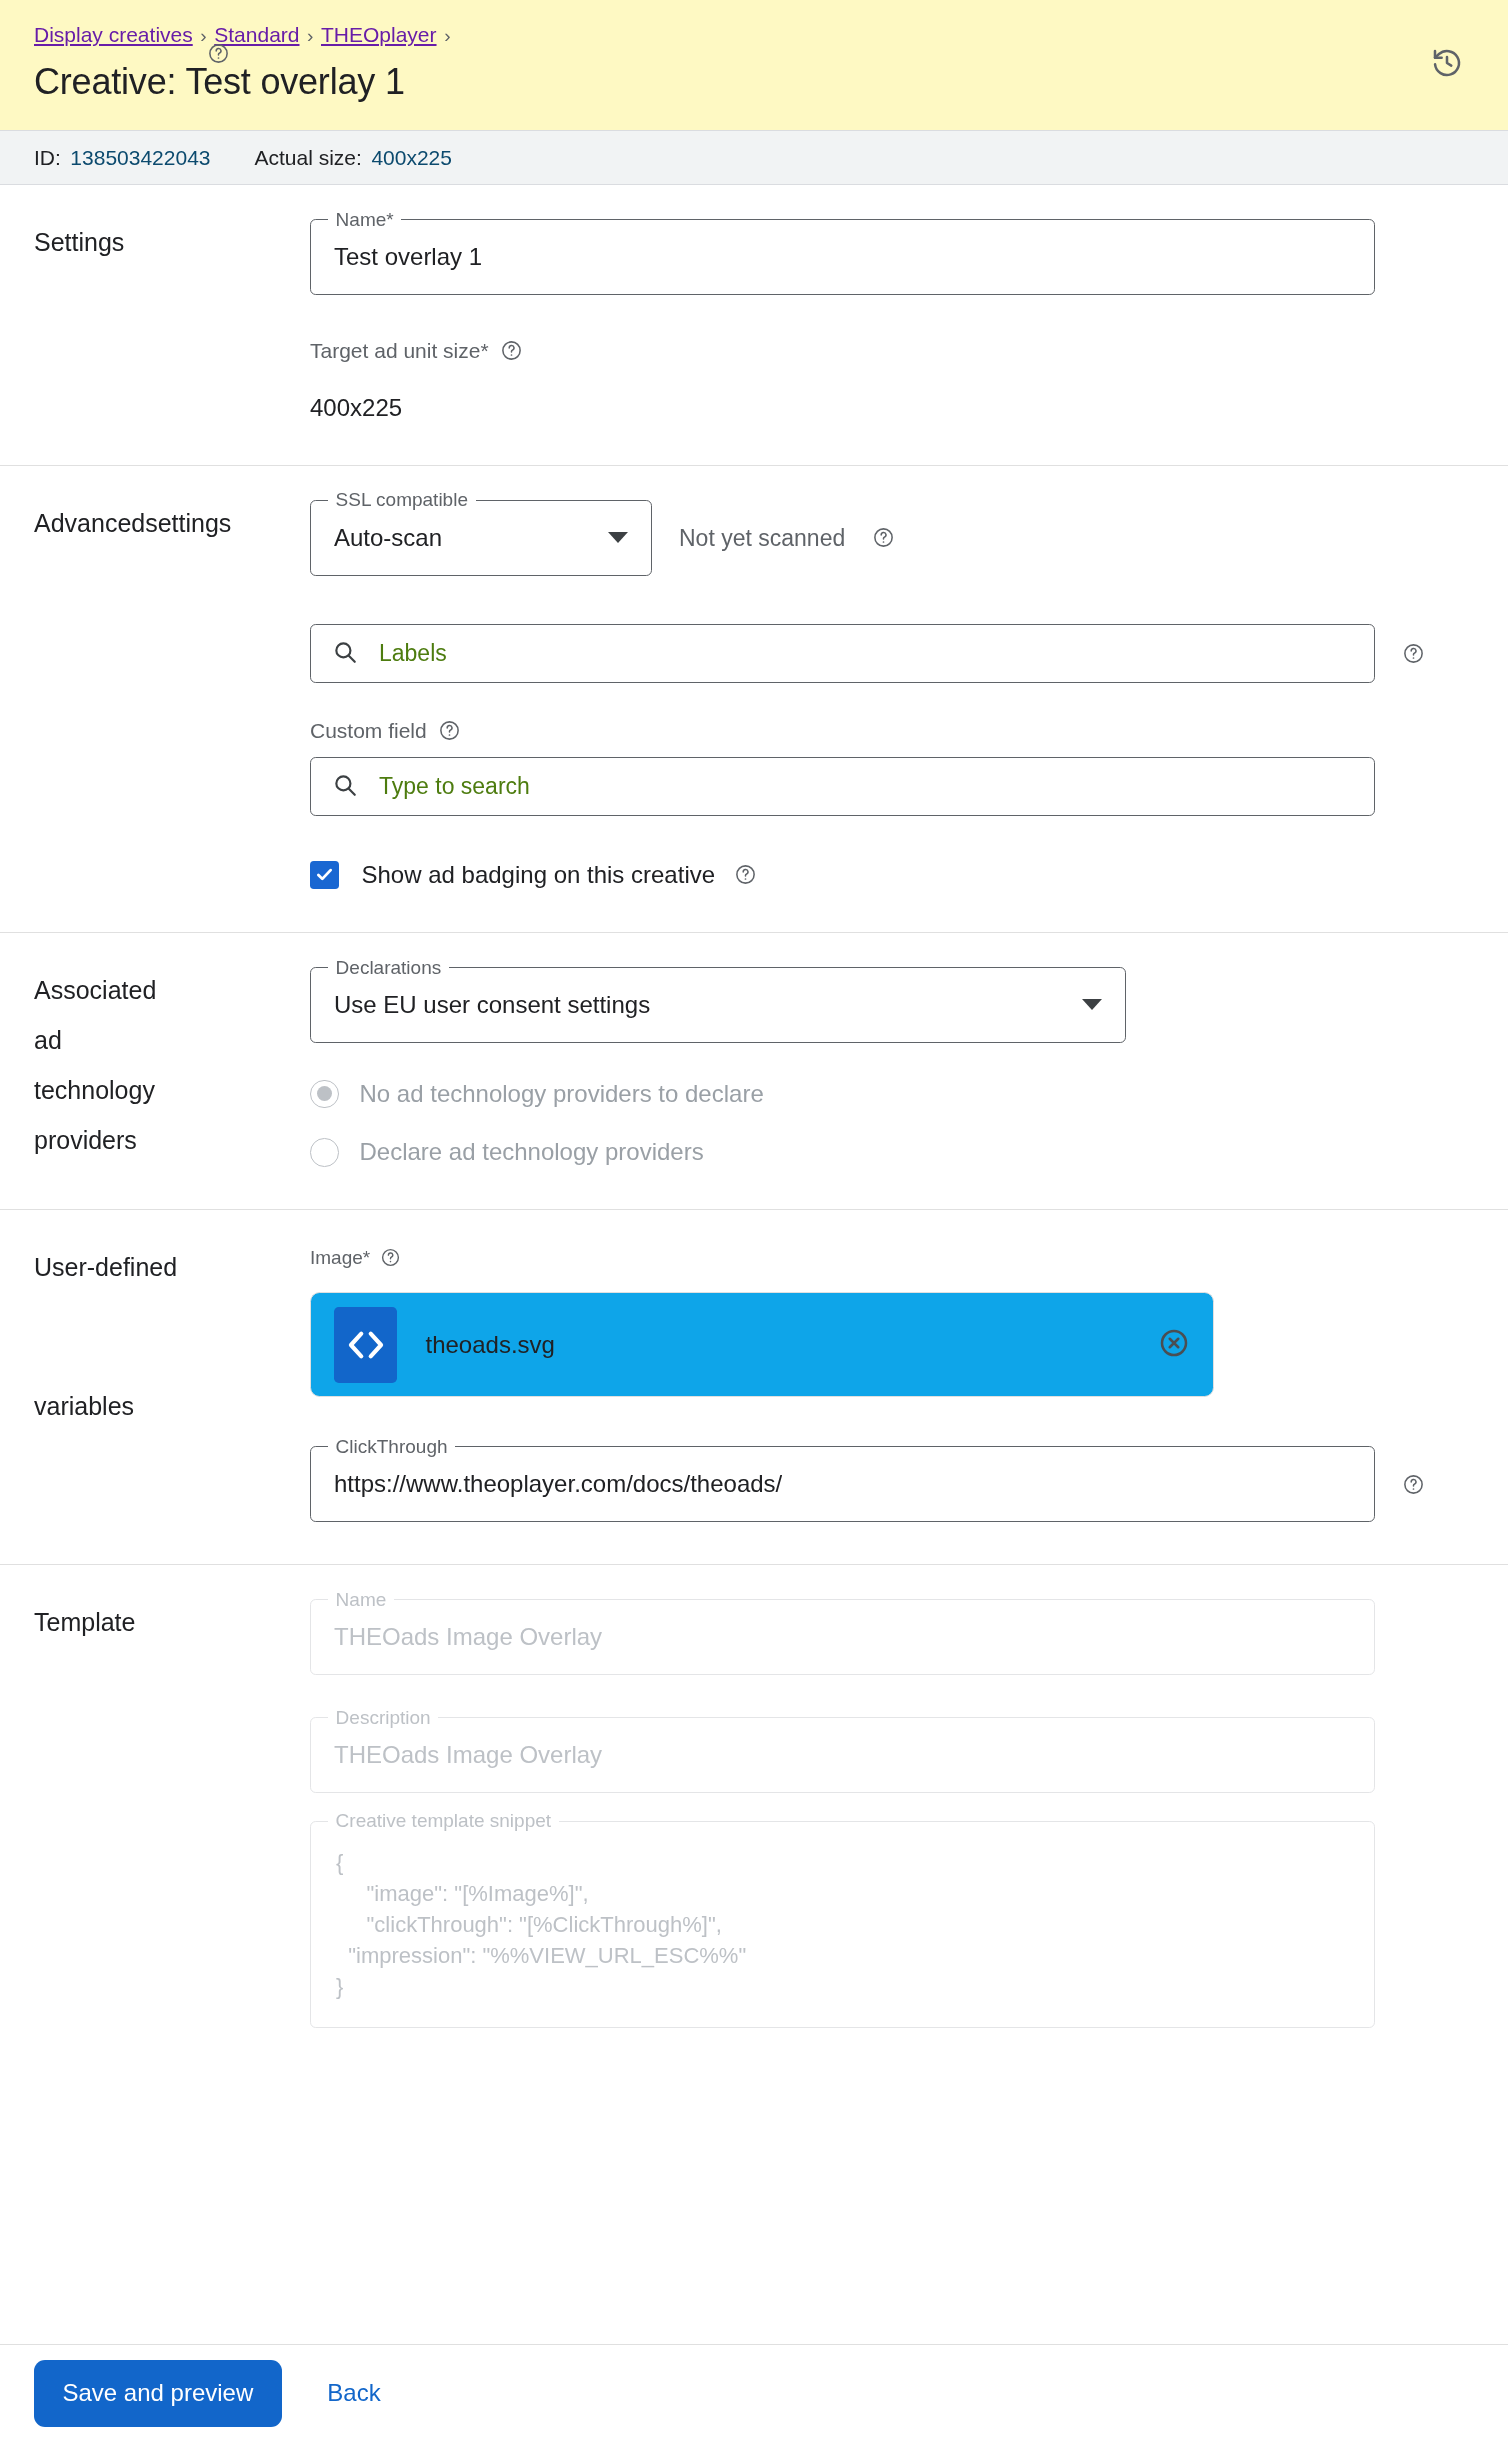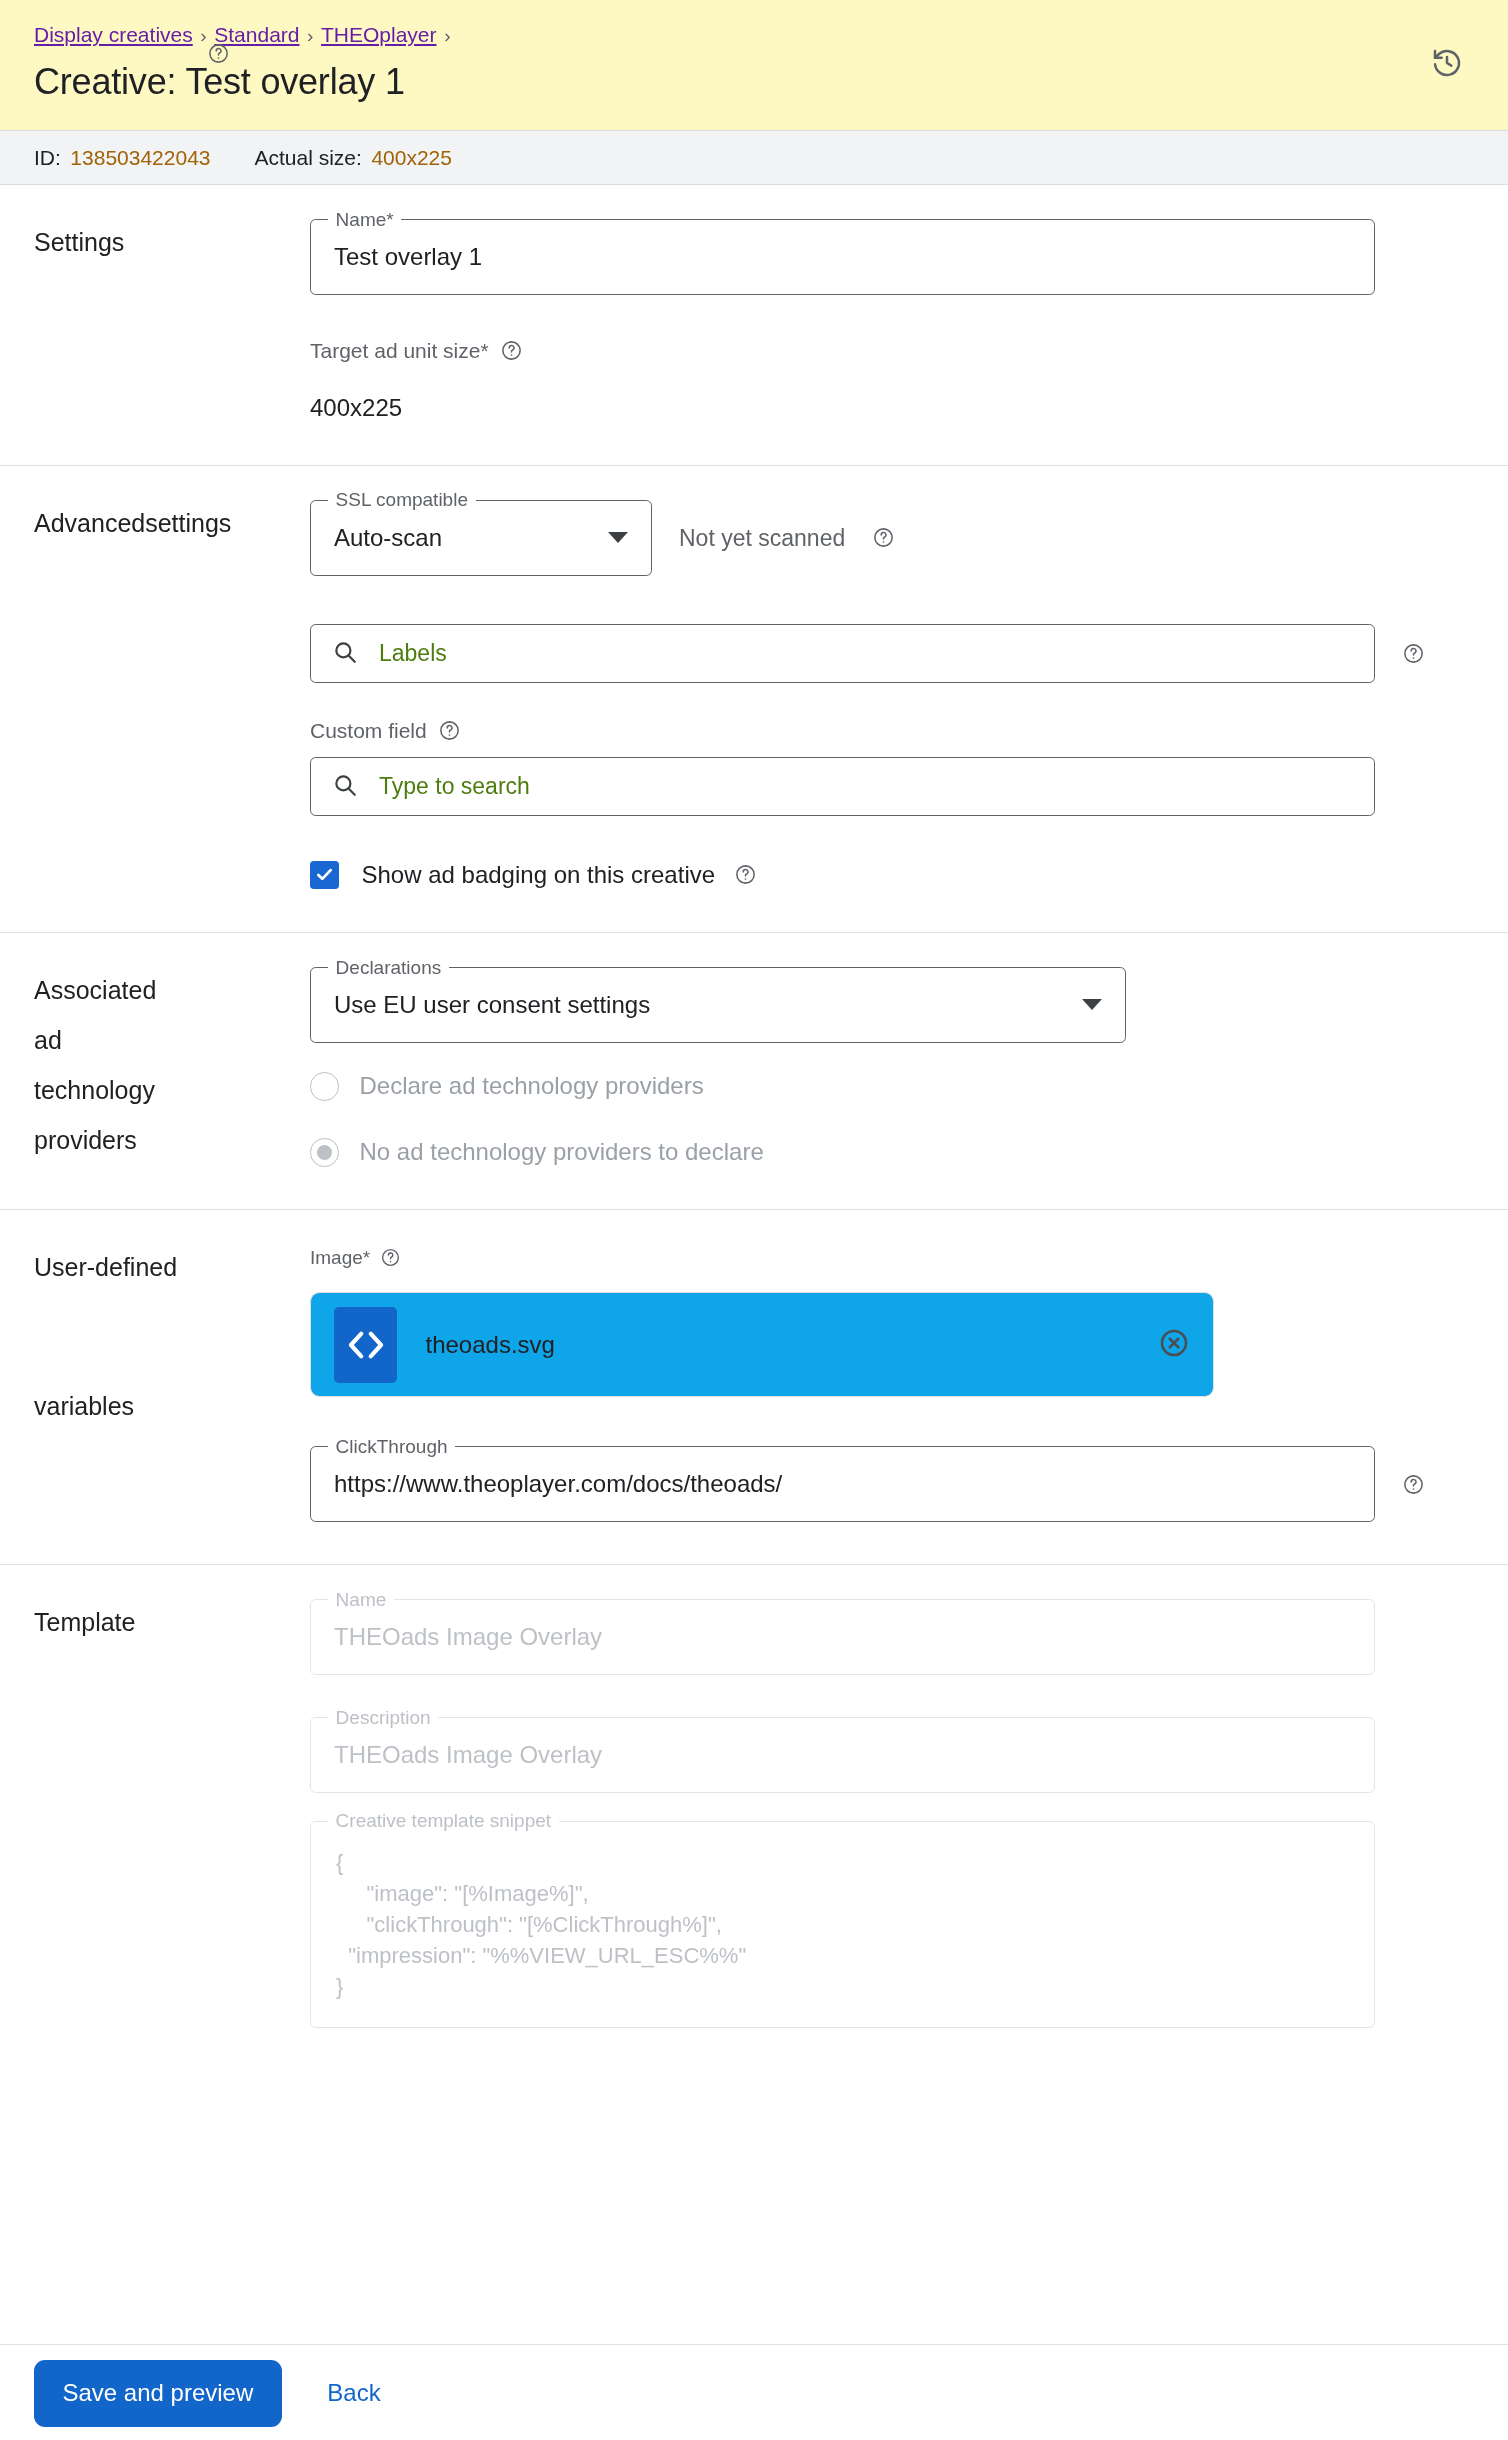--- a/index.html
+++ b/index.html
@@ -68,21 +68,21 @@
     padding: 13.3px 34px;
     display: flex;
     align-items: center;
     font-size: 21px;
     line-height: 27px;
     white-space: nowrap;
   }
   .meta-item { margin-right: 44px; display: flex; }
   .meta-item:last-child { margin-right: 0; }
   .meta-label { color: #202124; font-weight: 500; margin-right: 9.5px; }
-  .meta-value { color: #a16207; }
+  .meta-value { color: #0c4a6e; }
 
   
   .section {
     display: flex;
     padding: 34px 34px 42px 34px;
     border-bottom: 1px solid #e0e0e0;
     background: #fff;
   }
   .section-title {
     width: 276px;
@@ -486,27 +486,27 @@
         </svg>
     </span>
   </div>
   <div class="section-body">
     <div class="field field-declarations">
       <span class="field-legend">Declarations</span>
       <span class="field-value">Use EU user consent settings</span>
       <span class="caret"></span>
     </div>
 
+    <div class="radio-row" style="margin-top:36px">
+      <span class="radio checked"></span>
+      <span class="radio-label">No ad technology providers to declare</span>
+    </div>
     <div class="radio-row">
       <span class="radio"></span>
       <span class="radio-label">Declare ad technology providers</span>
-    </div>
-    <div class="radio-row" style="margin-top:36px">
-      <span class="radio checked"></span>
-      <span class="radio-label">No ad technology providers to declare</span>
     </div>
   </div>
 </div>
 
 <div class="section">
   <div class="section-title">
     <span class="tw" style="width:100%">User-defined</span>
     <span class="tw" style="width:100%">variables</span>
   </div>
   <div class="section-body">

